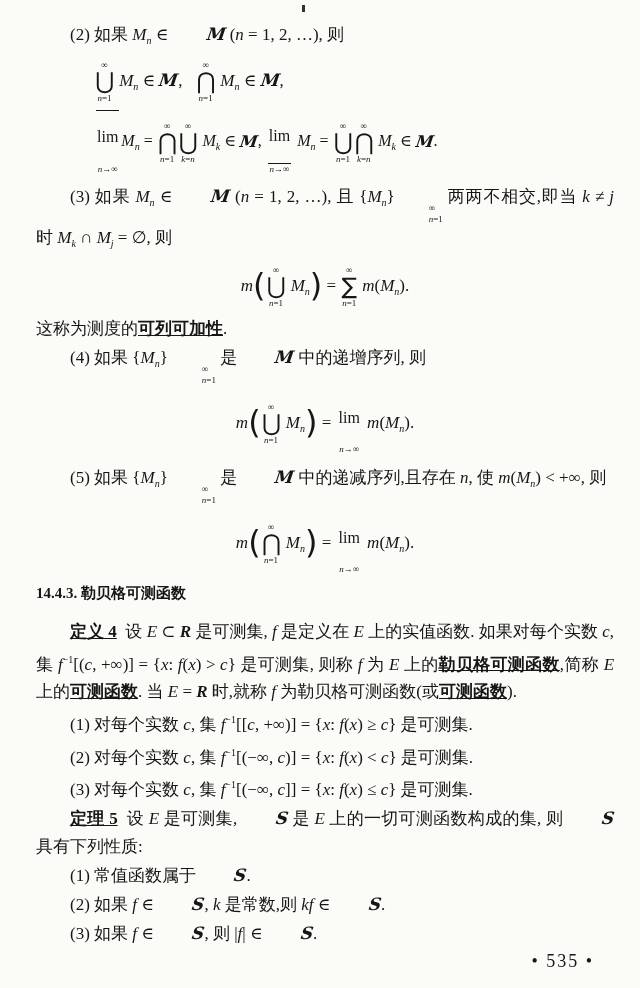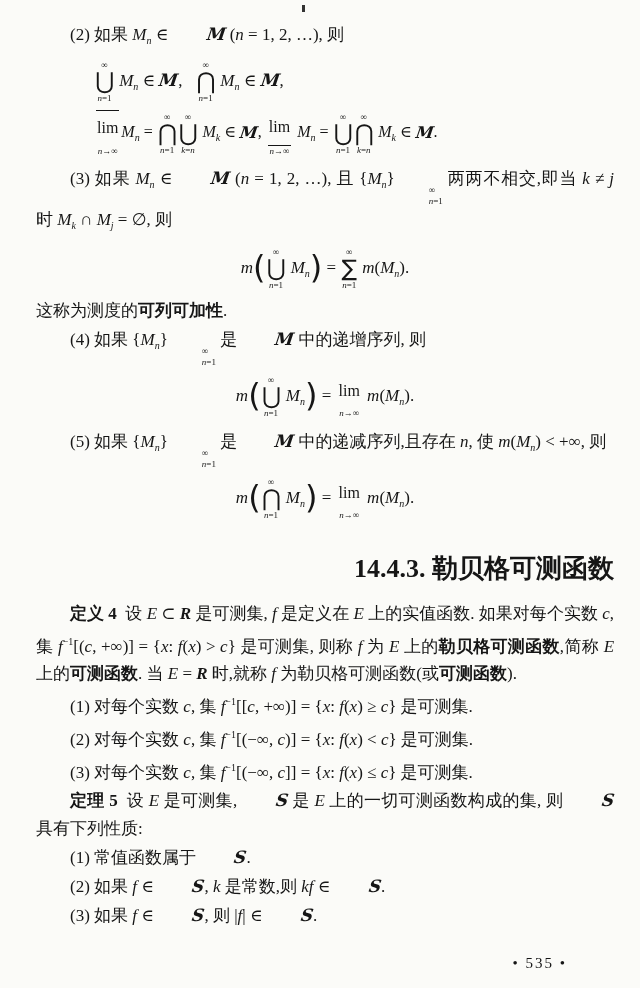--- a/index.html
+++ b/index.html
@@ -21,42 +21,42 @@
     width:3px;height:7px;background:#333;
   }
   p{margin:0;font-size:17px;line-height:28px;text-align:justify;}
   .indent{text-indent:2em;}
   .formula{font-size:17px;margin:7px 0;line-height:1;}
   .f-left{padding-left:58px;}
   .f-left2{padding-left:58px;font-size:16px;}
   .f-center{text-align:center;}
   i{font-family:"Liberation Serif",serif;}
   sub,sup{font-size:10px;}
-  .b{font-weight:bold;}
+  .b{font-weight:bold;text-decoration:underline;}
   .scr{
     display:inline-block;
     transform:skewX(-8deg);
     font-weight:bold;font-style:italic;
     font-family:"DejaVu Serif",serif;
   }
   .Rset{font-weight:bold;font-style:italic;}
   .bigop{display:inline-flex;flex-direction:column;align-items:center;vertical-align:middle;line-height:1;margin:0 1px;}
   .bigop .t{font-size:9px;line-height:1;}
   .bigop .o{font-size:23px;line-height:1;font-family:"DejaVu Sans",sans-serif;}
   .bigop .u{font-size:9px;line-height:1;margin-top:1px;}
   .ss{display:inline-flex;flex-direction:column;align-items:flex-start;vertical-align:-9px;line-height:1;font-size:9px;row-gap:2px;}
   .limw{display:inline-flex;flex-direction:column;align-items:center;vertical-align:middle;line-height:1;margin:0 2px;}
-  .limw .lx{font-size:16px;line-height:1.15;padding:8px 1px;}
+  .limw .lx{font-size:16px;line-height:1.15;padding:17px 1px;}
   .ovl{border-top:1.5px solid #161616;}
   .unl{border-bottom:1.5px solid #161616;}
   .limw .lu{font-size:9px;line-height:1.3;}
   .bigp{font-size:32px;vertical-align:middle;line-height:0;position:relative;top:-2px;font-family:"DejaVu Sans",sans-serif;font-weight:400;}
-  .heading{font-size:26px;font-weight:bold;margin:30px 0 14px 0;line-height:1.3;text-align:right;}
+  .heading{font-size:15px;font-weight:bold;margin:8px 0 14px 0;line-height:1.3;text-align:left;}
   .sp-above{margin-top:6px;}
-  .pagenum{position:absolute;right:73px;bottom:16px;font-size:15px;letter-spacing:2px;}
+  .pagenum{position:absolute;right:46px;bottom:16px;font-size:18px;letter-spacing:2px;}
 </style>
 </head>
 <body>
 
 <div class="page">
   <span class="artifact"></span>
 
   <p class="indent">(2) 如果 <i>M</i><sub><i>n</i></sub> ∈ <span class="scr">M</span> (<i>n</i> = 1, 2, …), 则</p>
 
   <div class="formula f-left sp-above"><span class="bigop">

